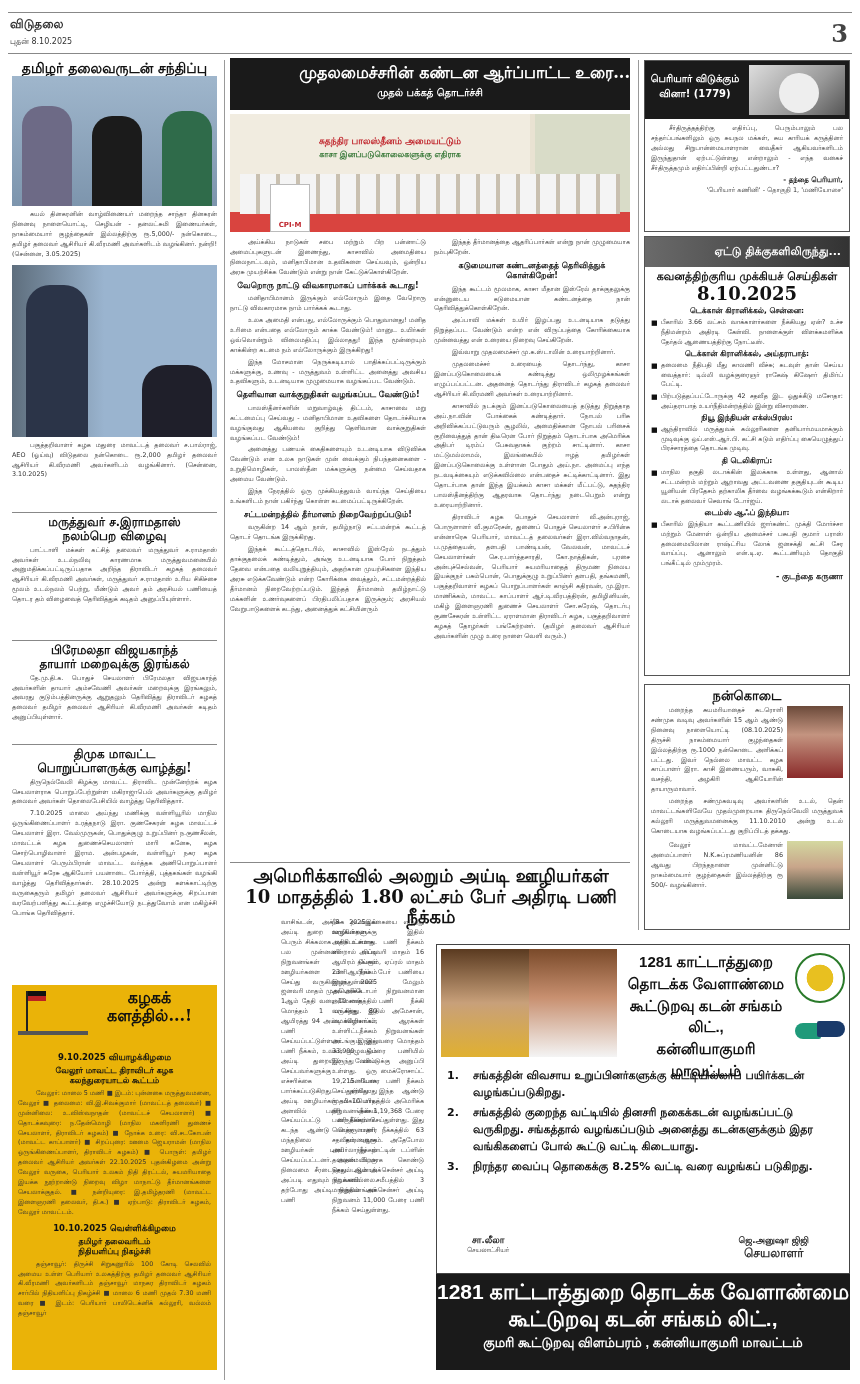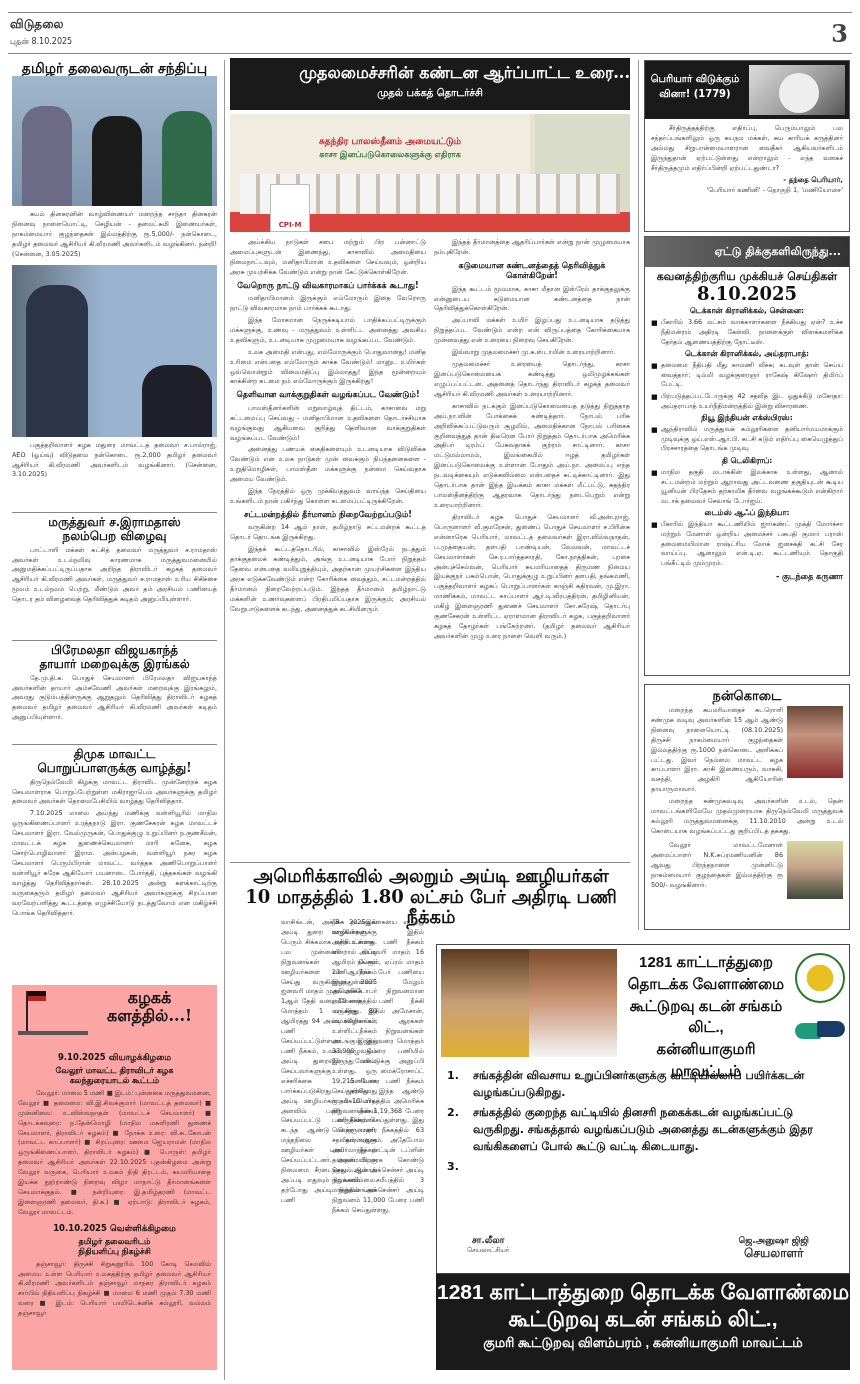--- a/index.html
+++ b/index.html
@@ -71,21 +71,21 @@
 
 <div class="abs hrule" style="left:12px; top:744px; width:205px;"></div>
 
 <div class="abs" style="left:12px; top:748px; width:205px;">
   <div class="headline" style="font-size:12px;">திமுக மாவட்ட</div>
   <div class="headline" style="font-size:12px; margin-bottom:2px;">பொறுப்பாளருக்கு வாழ்த்து!</div>
   <div class="body-text">திருநெல்வேலி கிழக்கு மாவட்ட திராவிட முன்னேற்றக் கழக செயலாளராக பொறுப்பேற்றுள்ள மகிராஜாபெல் அவர்களுக்கு தமிழர் தலைவர் அவர்கள் தொலைபேசியில் வாழ்த்து தெரிவித்தார்.</div>
   <div class="body-text" style="margin-top:2px;">7.10.2025 மாலை அய்ந்து மணிக்கு வள்ளியூரில் மாநில ஒருங்கிணைப்பாளர் உரத்தநாடு இரா. குணசேகரன் கழக மாவட்டச் செயலாளர் இரா. வேல்முருகன், பொதுக்குழு உறுப்பினர் ந.குணசீலன், மாவட்டக் கழக துணைச்செயலாளர் மாரி கனேசு, கழக சொற்பொழிவாளர் இராம. அன்பழகன், வள்ளியூர் நகர கழக செயலாளர் பெரும்பிரான் மாவட்ட வர்த்தக அணிபொறுப்பாளர் வள்ளியூர் சுரேசு ஆகியோர் பயனாடை போர்த்தி, புத்தகங்கள் வழங்கி வாழ்த்து தெரிவித்தார்கள். 28.10.2025 அன்று களக்காட்டிற்கு வருகைதரும் தமிழர் தலைவர் ஆசிரியர் அவர்களுக்கு சிறப்பான வரவேற்பளித்து கூட்டத்தை எழுச்சியோடு நடத்துவோம் என மகிழ்ச்சி பொங்க தெரிவித்தார்.</div>
 </div>
 
-<div class="abs" style="left:12px; top:985px; width:205px; height:385px; background:#fca5a5; padding:4px 6px;">
+<div class="abs" style="left:12px; top:985px; width:205px; height:385px; background:#eab308; padding:4px 6px;">
   <div style="display:flex; align-items:flex-start; height:60px;">
     <div style="width:70px; height:55px; position:relative;">
       <div style="position:absolute; left:8px; top:2px; width:2px; height:40px; background:#222;"></div>
       <div style="position:absolute; left:10px; top:2px; width:18px; height:10px; background:#111;"></div>
       <div style="position:absolute; left:10px; top:7px; width:18px; height:5px; background:#b22;"></div>
       <div style="position:absolute; left:0; top:42px; width:70px; height:4px; background:#555;"></div>
     </div>
     <div style="flex:1; text-align:center;">
       <div class="headline" style="font-size:16px;">கழகக்</div>
       <div class="headline" style="font-size:16px;">களத்தில்...!</div>
@@ -115,22 +115,22 @@
   <div style="position:absolute; left:10px; top:60px; width:380px; height:40px; background:repeating-linear-gradient(90deg,#f4f4f4 0,#f4f4f4 16px,#c9c0b0 16px,#c9c0b0 20px);"></div>
   <div style="position:absolute; left:40px; top:70px; width:40px; height:48px; background:#fff; border:1px solid #bbb; text-align:center;">
     <div style="position:absolute; bottom:2px; width:100%; font-size:7px; font-weight:bold; color:#c0262d;">CPI-M</div>
   </div>
 </div>
 
 <div class="abs" style="left:230px; top:238px; width:196px;">
   <div class="body-text">அய்க்கிய நாடுகள் சபை மற்றும் பிற பன்னாட்டு அமைப்புகளுடன் இணைந்து, காசாவில் அமைதியை நிலைநாட்டவும், மனிதாபிமான உதவிகளை செய்யவும், ஒன்றிய அரசு முயற்சிக்க வேண்டும் என்று நான் கேட்டுக்கொள்கிறேன்.</div>
   <div class="subhead">வேறொரு நாட்டு விவகாரமாகப் பார்க்கக் கூடாது!</div>
   <div class="body-text">மனிதாபிமானம் இருக்கும் எல்லோரும் இதை வேறொரு நாட்டு விவகாரமாக நாம் பார்க்கக் கூடாது.</div>
+  <div class="body-text" style="margin-top:2px;">உலக அமைதி என்பது, எல்லோருக்கும் பொதுவானது! மனித உரிமை என்பதை எல்லோரும் காக்க வேண்டும்! மானுட உயிர்கள் ஒவ்வொன்றும் விலைமதிப்பு இல்லாதது! இந்த மூன்றையும் காக்கின்ற கடமை நம் எல்லோருக்கும் இருக்கிறது!</div>
   <div class="body-text" style="margin-top:2px;">இந்த மோசமான நெருக்கடியால் பாதிக்கப்பட்டிருக்கும் மக்களுக்கு, உணவு - மருத்துவம் உள்ளிட்ட அனைத்து அவசிய உதவிகளும், உடனடியாக முழுமையாக வழங்கப்பட வேண்டும்.</div>
-  <div class="body-text" style="margin-top:2px;">உலக அமைதி என்பது, எல்லோருக்கும் பொதுவானது! மனித உரிமை என்பதை எல்லோரும் காக்க வேண்டும்! மானுட உயிர்கள் ஒவ்வொன்றும் விலைமதிப்பு இல்லாதது! இந்த மூன்றையும் காக்கின்ற கடமை நம் எல்லோருக்கும் இருக்கிறது!</div>
   <div class="subhead">தெளிவான வாக்குறுதிகள் வழங்கப்பட வேண்டும்!</div>
   <div class="body-text">பாலஸ்தீனர்களின் மறுவாழ்வுத் திட்டம், காசாவை மறு கட்டமைப்பு செய்வது - மனிதாபிமான உதவிகளை தொடர்ச்சியாக வழங்குவது ஆகியவை குறித்து தெளிவான வாக்குறுதிகள் வழங்கப்பட வேண்டும்!</div>
   <div class="body-text" style="margin-top:2px;">அனைத்து பணயக் கைதிகளையும் உடனடியாக விடுவிக்க வேண்டும் என உலக நாடுகள் முன் வைக்கும் நிபந்தனைகளை - உறுதிமொழிகள், பாலஸ்தீன மக்களுக்கு நன்மை செய்வதாக அமைய வேண்டும்.</div>
   <div class="body-text" style="margin-top:2px;">இந்த நேரத்தில் ஒரு முக்கியத்துவம் வாய்ந்த செய்தியை உங்களிடம் நான் பகிர்ந்து கொள்ள கடமைப்பட்டிருக்கிறேன்.</div>
   <div class="subhead">சட்டமன்றத்தில் தீர்மானம் நிறைவேற்றப்படும்!</div>
   <div class="body-text">வருகின்ற 14 ஆம் நாள், தமிழ்நாடு சட்டமன்றக் கூட்டத் தொடர் தொடங்க இருக்கிறது.</div>
   <div class="body-text" style="margin-top:2px;">இந்தக் கூட்டத்தொடரில், காசாவில் இஸ்ரேல் நடத்தும் தாக்குதலைக் கண்டித்தும், அங்கு உடனடியாக போர் நிறுத்தம் தேவை என்பதை வலியுறுத்தியும், அதற்கான முயற்சிகளை இந்திய அரசு எடுக்கவேண்டும் என்ற கோரிக்கை வைத்தும், சட்டமன்றத்தில் தீர்மானம் நிறைவேற்றப்படும். இந்தத் தீர்மானம் தமிழ்நாட்டு மக்களின் உணர்வுகளைப் பிரதிபலிப்பதாக இருக்கும்; அரசியல் வேறுபாடுகளைக் கடந்து, அனைத்துக் கட்சியினரும்</div>
 </div>
 
 <div class="abs" style="left:434px; top:238px; width:196px;">
@@ -219,20 +219,21 @@
       <div class="ad-list-item">
         <span class="num">1.</span>
         <span>சங்கத்தின் விவசாய உறுப்பினர்களுக்கு வட்டியில்லாப் பயிர்க்கடன் வழங்கப்படுகிறது.</span>
       </div>
       <div class="ad-list-item">
         <span class="num">2.</span>
         <span>சங்கத்தில் குறைந்த வட்டியில் தினசரி நகைக்கடன் வழங்கப்பட்டு வருகிறது. சங்கத்தால் வழங்கப்படும் அனைத்து கடன்களுக்கும் இதர வங்கிகளைப் போல் கூட்டு வட்டி கிடையாது.</span>
       </div>
       <div class="ad-list-item">
         <span class="num">3.</span>
+        <span>நிரந்தர வைப்பு தொகைக்கு 8.25% வட்டி வரை வழங்கப் படுகிறது.</span>
       </div>
     </div>
   <div style="position:absolute; left:30px; top:290px; text-align:center;">
     <div style="font-size:9px; font-weight:bold; font-family:'DejaVu Serif',serif;">சா.லீலா</div>
     <div style="font-size:6.5px; color:#333;">செயலாட்சியர்</div>
   </div>
   <div style="position:absolute; right:40px; top:290px; text-align:center;">
     <div style="font-size:8.5px; font-weight:bold;">ஜெ.அனுஷா ஜிஜி</div>
     <div style="font-size:12px; color:#333;font-weight:bold;">செயலாளர்</div>
   </div>

